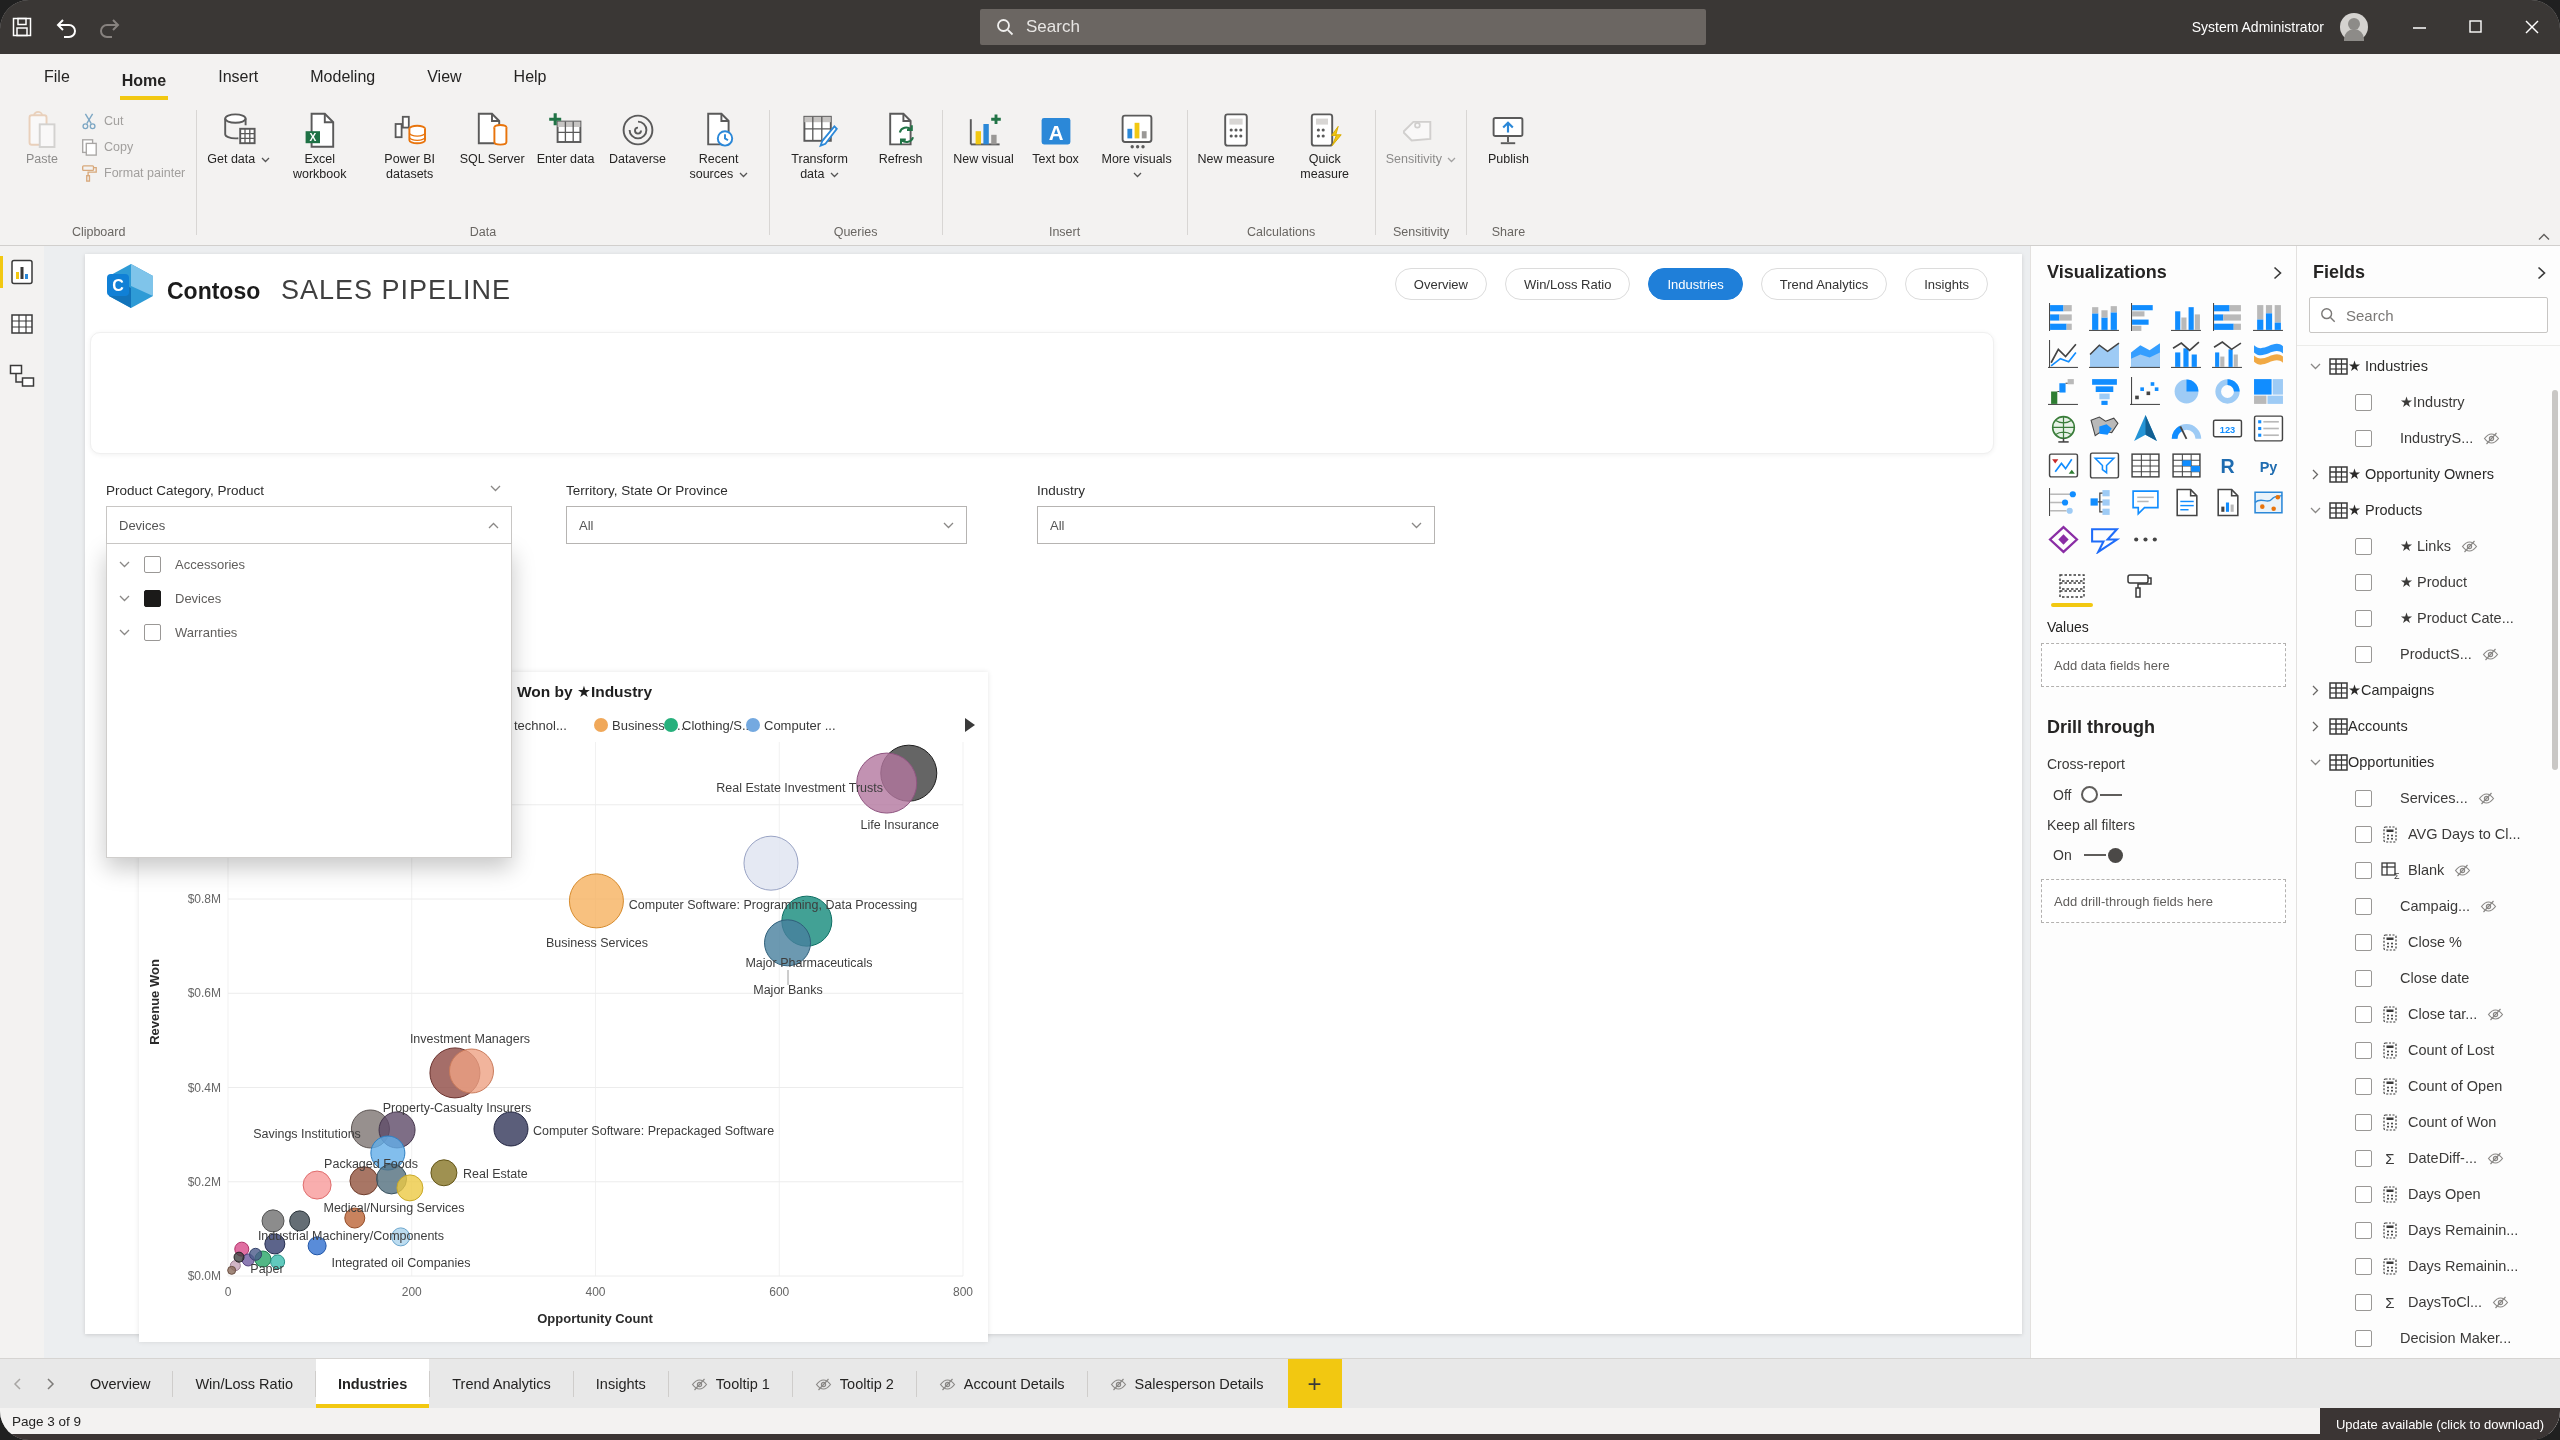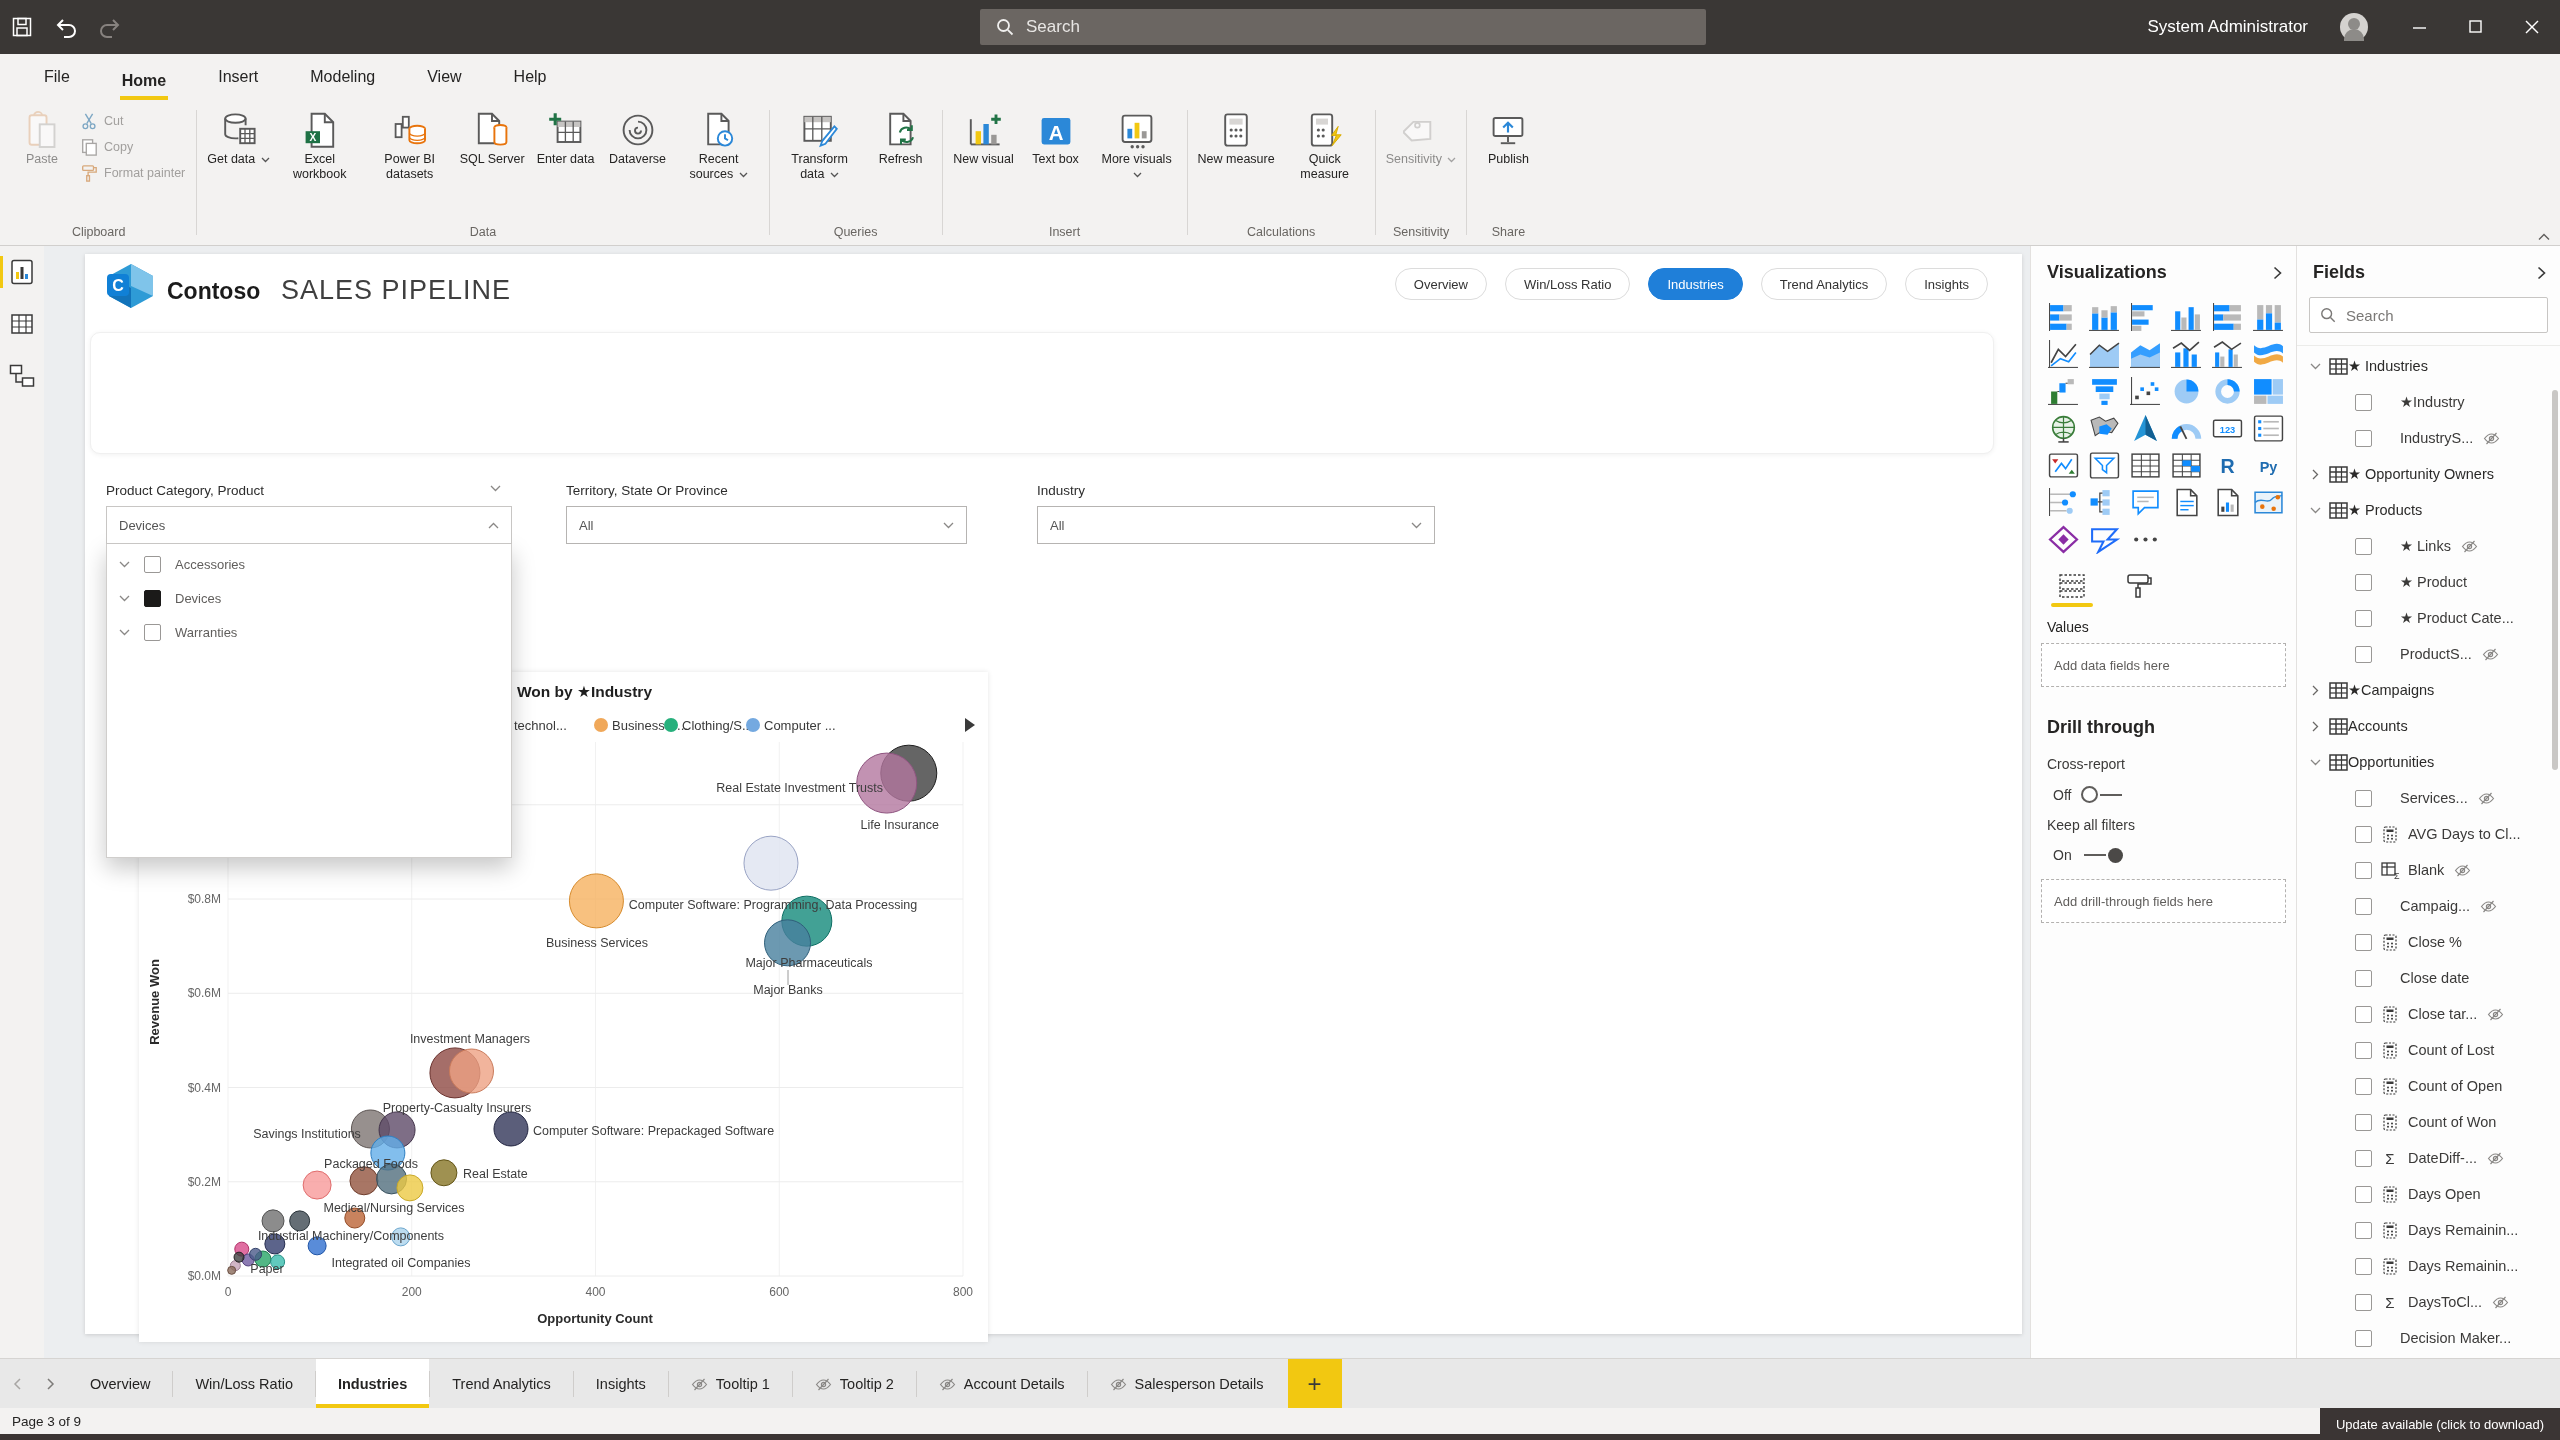--- a/index.html
+++ b/index.html
@@ -1,27 +1,27 @@
 <!DOCTYPE html>
 <html><head>
 <meta charset="utf-8">
 <style>
   html,body{margin:0;padding:0;background:#202020;}
   #app{position:relative;width:2560px;height:1440px;background:#a3a3a3;overflow:hidden;
-       font-family:"Liberation Sans","DejaVu Sans",sans-serif;color:#252423;}
+       font-family:"Liberation Sans","DejaVu Sans",sans-serif;color:#252423;border-radius:29px;}
   
   #titlebar{position:absolute;left:0;top:0;width:2560px;height:54px;background:#3a3735;display:flex;align-items:center;}
   .tb-ico{width:44px;height:54px;display:flex;align-items:center;justify-content:center;}
   #tb-title{position:absolute;left:0;right:0;text-align:center;color:#fff;font-size:20px;pointer-events:none;}
   #tb-search{position:absolute;left:980px;top:9px;width:710px;height:36px;background:#6b6662;border-radius:2px;
              display:flex;align-items:center;padding-left:16px;gap:10px;}
   #tb-search input{background:transparent;border:none;outline:none;color:#f5f4f3;font-size:17px;width:600px;font-family:inherit;}
   #tb-search input::placeholder{color:#e8e6e4;}
   #tb-right{position:absolute;right:0;top:0;height:54px;display:flex;align-items:center;}
-  #tb-user{color:#fff;font-size:17px;margin-right:32px;}
+  #tb-user{color:#fff;font-size:14px;margin-right:16px;}
   #tb-avatar{width:28px;height:28px;border-radius:50%;background:#d4d2cf;margin-right:24px;position:relative;}
   #tb-avatar:after{content:"";position:absolute;left:8px;top:5px;width:12px;height:12px;border-radius:50%;background:#8d8b88;}
   #tb-avatar:before{content:"";position:absolute;left:4px;top:16px;width:20px;height:12px;border-radius:10px 10px 0 0;background:#8d8b88;}
   .capbtn{width:56px;height:54px;display:flex;align-items:center;justify-content:center;}
   
   #menubar{position:absolute;left:0;top:54px;width:2560px;height:46px;background:#f3f2f1;display:flex;align-items:stretch;padding-left:18px;}
   .mtab{padding:0 24px;font-size:16px;display:flex;align-items:center;color:#252423;}
   .mtab span{padding:9px 2px 6px;border-bottom:4px solid transparent;}
   .mtab.active{font-weight:bold;align-items:flex-end;}
   .mtab.active span{border-bottom-color:#f2c811;}

